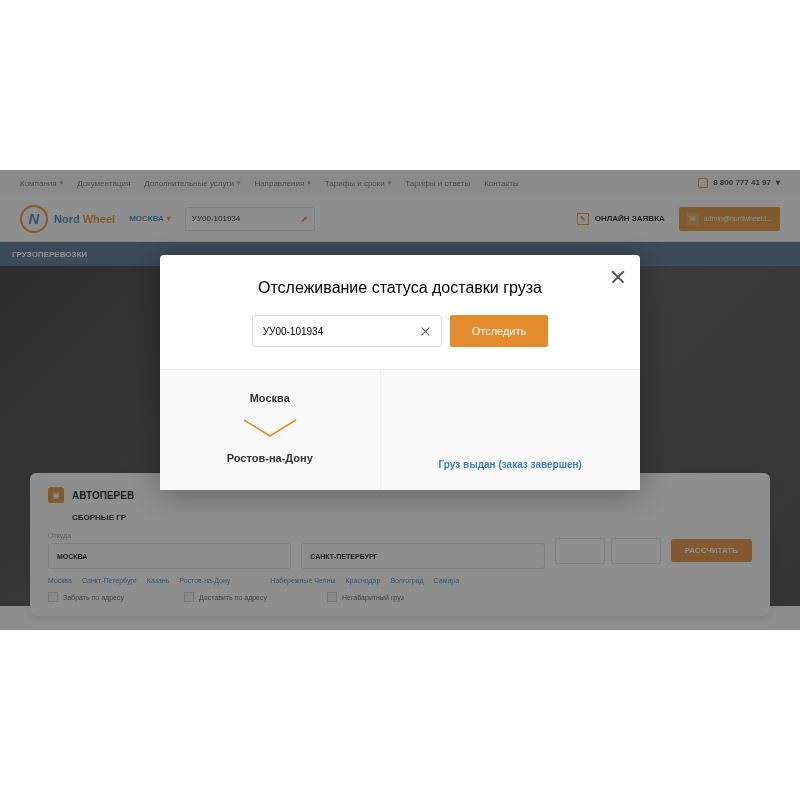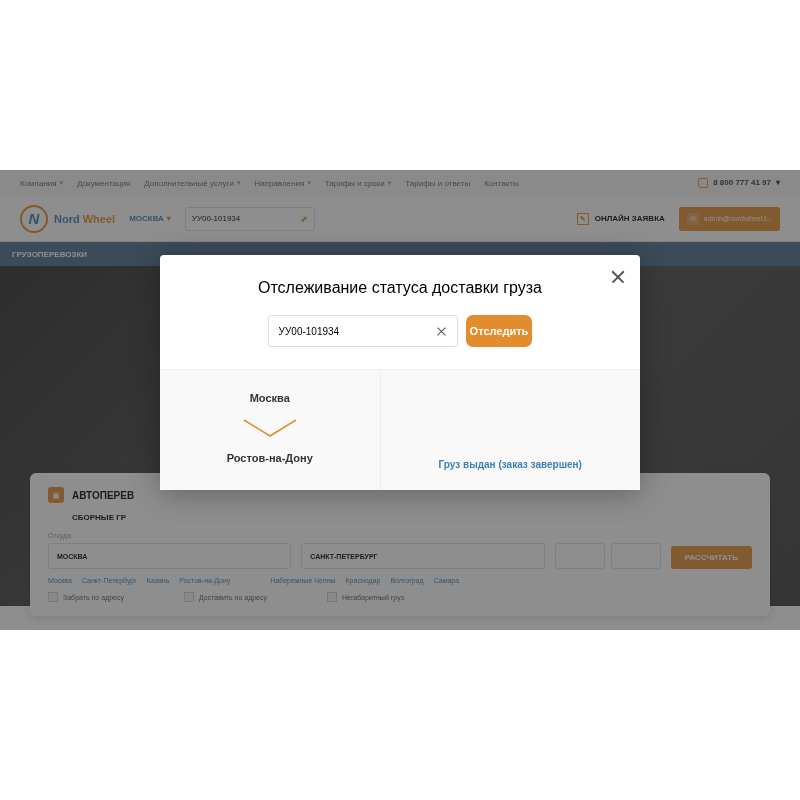--- a/index.html
+++ b/index.html
@@ -28,21 +28,21 @@
 .email-box .eico{width:12px;height:12px;background:rgba(255,255,255,.2);display:flex;align-items:center;justify-content:center}
 .navbar{height:24px;background:#4a6b8a;display:flex;align-items:center;padding:0 12px}
 .navbar-item{color:#fff;font-size:8px;font-weight:bold;text-transform:uppercase}
 .hero{height:340px;background:#3a3a3a;position:relative;padding:20px 30px}
 .hero-bg{position:absolute;inset:0;background:linear-gradient(135deg,#2a2a2a 0%,#4a4a4a 50%,#3a3a3a 100%)}
 .calc-card{position:absolute;left:30px;right:30px;bottom:-10px;background:#fff;border-radius:6px;padding:14px 18px;box-shadow:0 2px 10px rgba(0,0,0,.15)}
 .calc-head{display:flex;align-items:center;gap:8px;margin-bottom:10px}
 .calc-badge{width:16px;height:16px;background:#e28c2e;border-radius:3px;display:flex;align-items:center;justify-content:center;color:#fff;font-size:8px}
 .calc-title{font-size:10px;font-weight:bold;text-transform:uppercase}
 .calc-tabs{font-size:8px;font-weight:bold;margin-bottom:10px;padding-left:24px}
-.calc-row{display:flex;gap:10px;align-items:flex-end;margin-bottom:8px}
+.calc-row{display:flex;gap:10px;align-items:center;margin-bottom:8px}
 .calc-col{flex:1}
 .calc-label{font-size:7px;color:#999;margin-bottom:4px}
 .calc-input{height:26px;border:1px solid #ddd;border-radius:3px;font-size:7px;font-weight:bold;padding:0 8px;display:flex;align-items:center;text-transform:uppercase}
 .calc-params{display:flex;gap:6px}
 .calc-param{width:50px;height:26px;border:1px solid #ddd;border-radius:3px}
 .calc-btn{background:#e28c2e;color:#fff;font-size:8px;font-weight:bold;padding:7px 14px;border-radius:3px;text-transform:uppercase}
 .city-links{display:flex;gap:10px;font-size:7px;color:#3a7fb5;margin-bottom:8px}
 .calc-checks{display:flex;gap:60px;font-size:7px;color:#555}
 .check{display:flex;align-items:center;gap:5px}
 .checkbox{width:10px;height:10px;border:1px solid #ccc;background:#f5f5f5}
@@ -52,21 +52,21 @@
 .modal-close::before,.modal-close::after{content:"";position:absolute;top:7px;left:0;width:16px;height:1.5px;background:#555}
 .modal-close::before{transform:rotate(45deg)}
 .modal-close::after{transform:rotate(-45deg)}
 .modal-title{font-size:16px;font-weight:normal;text-align:center;padding:24px 20px 18px}
 .modal-search{display:flex;gap:8px;padding:0 50px 22px;justify-content:center}
 .modal-input{width:190px;height:32px;border:1px solid #ddd;border-radius:3px;padding:0 10px;display:flex;align-items:center;justify-content:space-between;font-size:10px}
 .modal-input-clear{width:11px;height:11px;position:relative;cursor:pointer}
 .modal-input-clear::before,.modal-input-clear::after{content:"";position:absolute;top:5px;left:0;width:11px;height:1.2px;background:#555}
 .modal-input-clear::before{transform:rotate(45deg)}
 .modal-input-clear::after{transform:rotate(-45deg)}
-.modal-btn{background:#e28c2e;color:#fff;border:none;height:32px;padding:0 4px;font-size:11px;font-weight:700;border-radius:7px;cursor:pointer}
+.modal-btn{background:#e28c2e;color:#fff;border:none;height:32px;padding:0 22px;font-size:11px;font-weight:400;border-radius:2px;cursor:pointer}
 .modal-body{background:#f9f9f9;display:flex;border-top:1px solid #eee}
 .route-col{flex:1;padding:22px 0 26px;display:flex;flex-direction:column;align-items:center;position:relative;border-right:1px solid #eee}
 .route-city{font-size:11px;font-weight:bold;color:#333}
 .route-arrow{margin:12px 0}
 .route-arrow svg{display:block}
 .status-col{flex:1;display:flex;align-items:flex-end;justify-content:center;padding:20px}
 .status-text{font-size:10px;font-weight:bold;color:#3a7fb5}
 </style>
 </head>
 <body>

